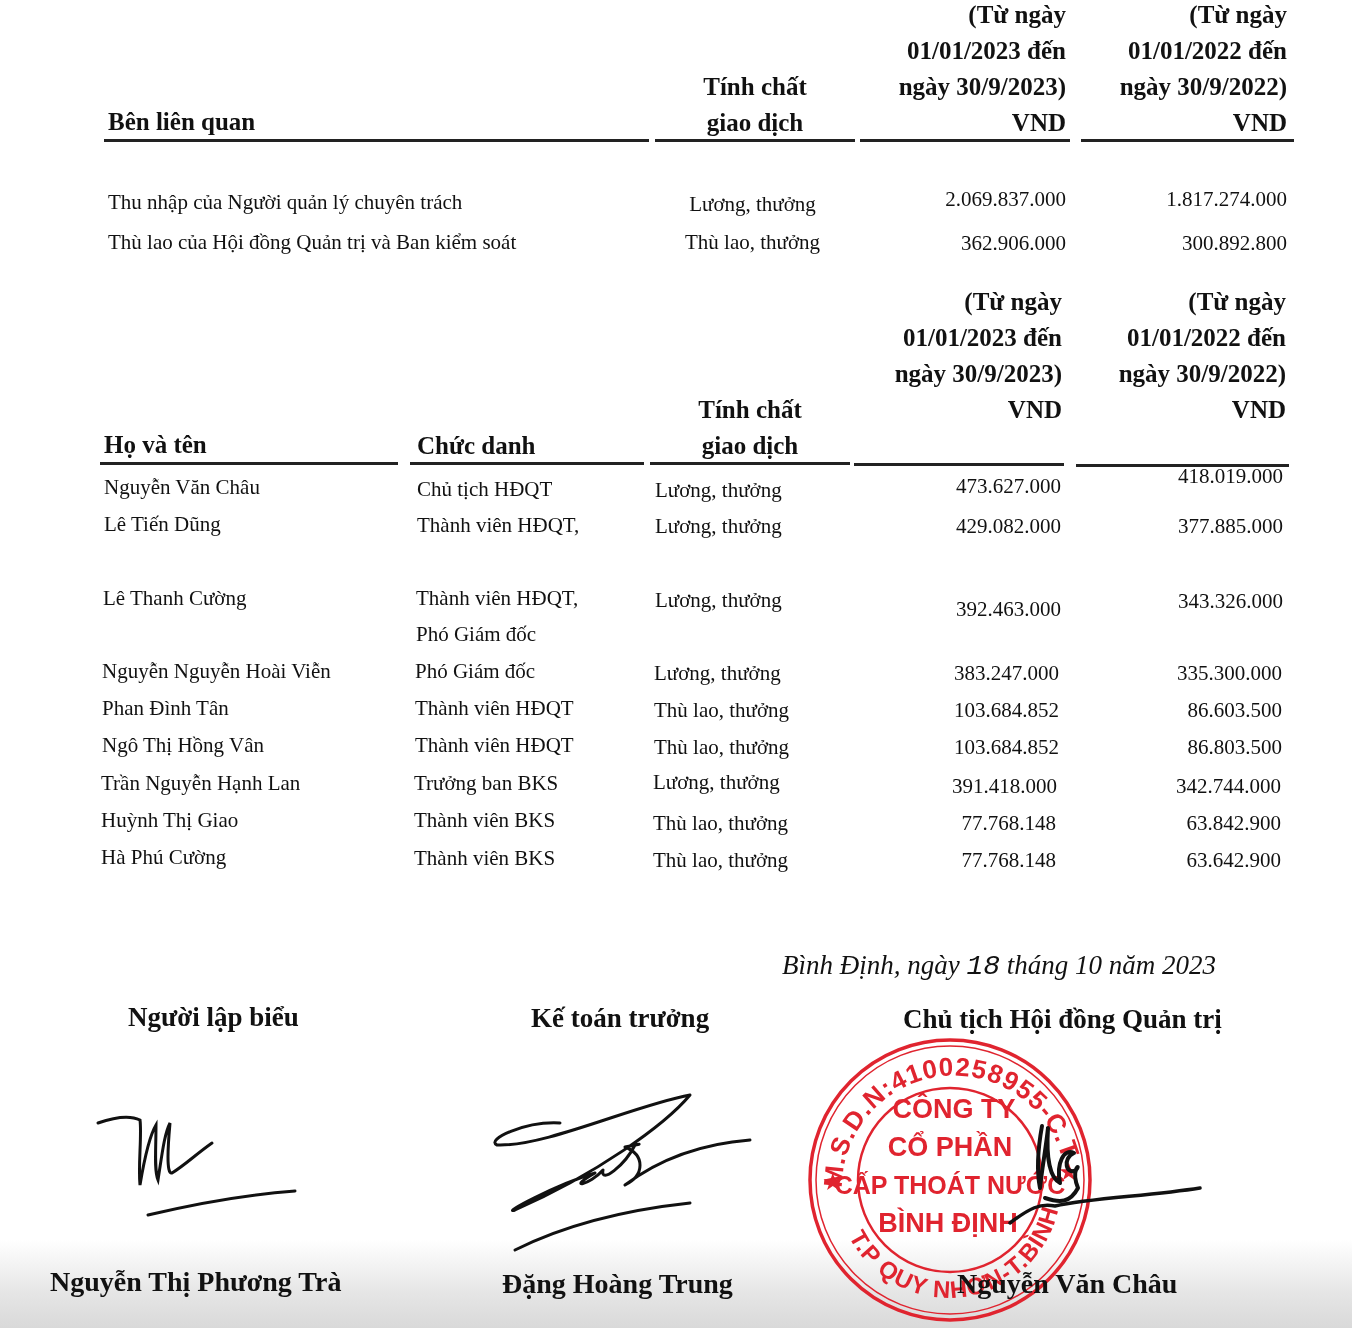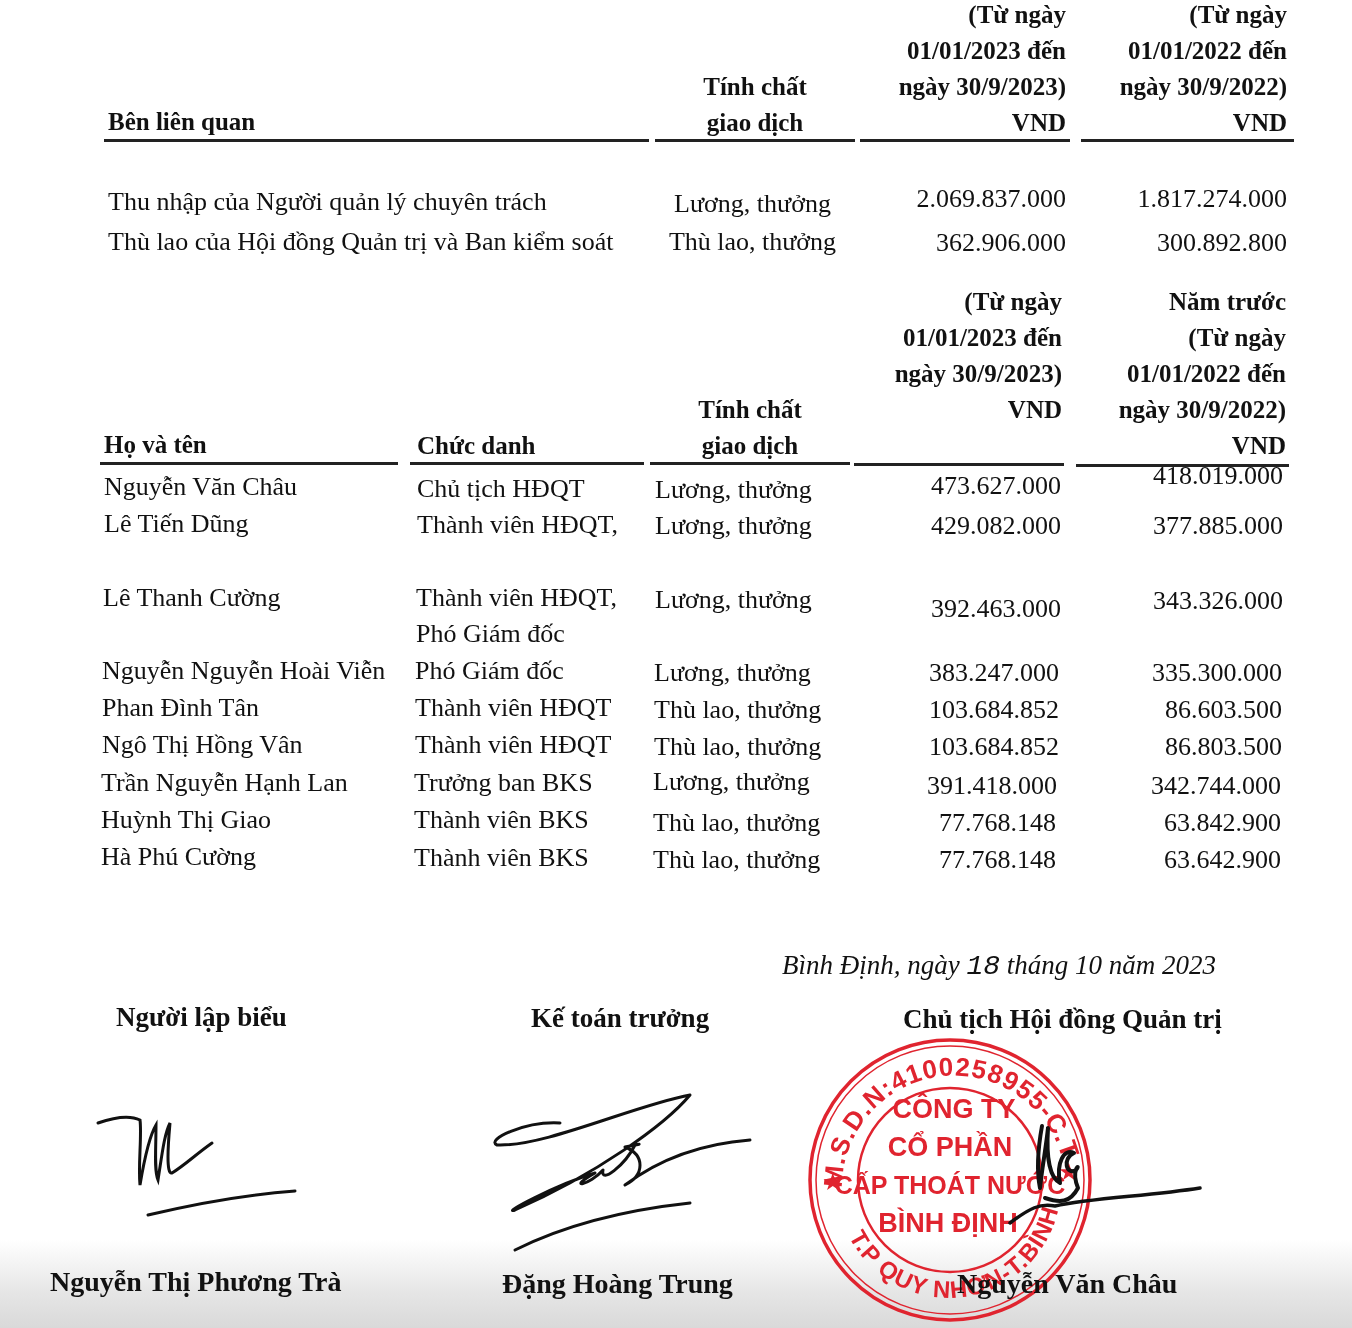--- a/index.html
+++ b/index.html
@@ -9,21 +9,21 @@
     font-family: "Liberation Serif", "DejaVu Serif", serif;
     color: #111;
   }
   .bottom-shade {
     position: absolute; left: 0; right: 0; top: 1240px; height: 88px;
     background: linear-gradient(to bottom, rgba(255,255,255,0) 0%, rgba(225,225,225,0.85) 60%, #d9d9d9 100%);
     pointer-events: none; z-index: 0;
   }
   .abs { position: absolute; white-space: nowrap; }
   .hdr { font-weight: bold; font-size: 25px; line-height: 36px; }
-  .cell { font-size: 26px; line-height: 36px; }
+  .cell { font-size: 21px; line-height: 36px; }
   .r { text-align: right; }
   .c { text-align: center; }
   .rule { position: absolute; height: 0; border-top: 3px solid #222; }
   .stack { display: flex; flex-direction: column; }
 
   .sig-title { font-weight: bold; font-size: 27px; }
   .sig-name { font-weight: bold; font-size: 28px; z-index: 3; }
   .place-date { font-style: italic; font-size: 27px; }
 
   svg.signature { position: absolute; overflow: visible; }
@@ -85,21 +85,20 @@
   </div>
 
   <div class="abs hdr r stack" style="left:856px; width:206px; top:284px;">
     <span>(Từ ngày</span>
     <span>01/01/2023 đến</span>
     <span>ngày 30/9/2023)</span>
     <span>VND</span>
   </div>
 
   <div class="abs hdr r stack" style="left:1076px; width:210px; top:284px;">
-    <span>Năm trước</span>
     <span>(Từ ngày</span>
     <span>01/01/2022 đến</span>
     <span>ngày 30/9/2022)</span>
     <span>VND</span>
   </div>
 
   <div class="rule" style="left:100px; width:298px; top:462px;"></div>
   <div class="rule" style="left:410px; width:234px; top:462px;"></div>
   <div class="rule" style="left:650px; width:200px; top:462px;"></div>
   <div class="rule" style="left:854px; width:210px; top:463px;"></div>
@@ -183,21 +182,21 @@
   </div>
 </section>
 
 <section>
   <div class="abs place-date" style="left:782px; top:950px;">
     <span>Bình Định, ngày</span>
     <span style="font-family:Liberation Mono, monospace; font-style:italic; font-size:28px;">18</span>
     <span>tháng 10 năm 2023</span>
   </div>
 
-  <div class="abs sig-title" style="left:116px; top:1002px;">Người lập biểu</div>
+  <div class="abs sig-title" style="left:128px; top:1002px;">Người lập biểu</div>
   <div class="abs sig-title" style="left:531px; top:1003px;">Kế toán trưởng</div>
   <div class="abs sig-title" style="left:903px; top:1004px; z-index:3;">Chủ tịch Hội đồng Quản trị</div>
 
   <svg class="signature" style="left:90px; top:1095px;" width="200" height="130" viewBox="0 0 200 130">
     <path d="M8 28 C 25 22, 40 20, 50 25 C 52 40, 48 70, 50 90 C 55 60, 60 40, 66 30 C 66 55, 64 75, 68 85 C 72 60, 74 40, 80 28 C 78 50, 76 80, 82 78 C 95 70, 105 60, 122 48" fill="none" stroke="#111" stroke-width="3" stroke-linecap="round"></path>
     <path d="M58 120 C 100 110, 150 100, 205 96" fill="none" stroke="#111" stroke-width="3" stroke-linecap="round"></path>
   </svg>
 
   <svg class="signature" style="left:485px; top:1085px;" width="270" height="170" viewBox="0 0 270 170">
     <path d="M75 38 C 40 36, 0 55, 12 60 C 60 62, 150 20, 205 10 C 180 40, 110 90, 30 125 C 15 130, 70 100, 110 88 C 80 105, 105 100, 118 85 C 115 100, 140 80, 150 60 C 160 58, 150 60, 140 62 C 160 70, 160 90, 140 100 C 160 85, 200 60, 265 55" fill="none" stroke="#111" stroke-width="3" stroke-linecap="round" stroke-linejoin="round"></path>

